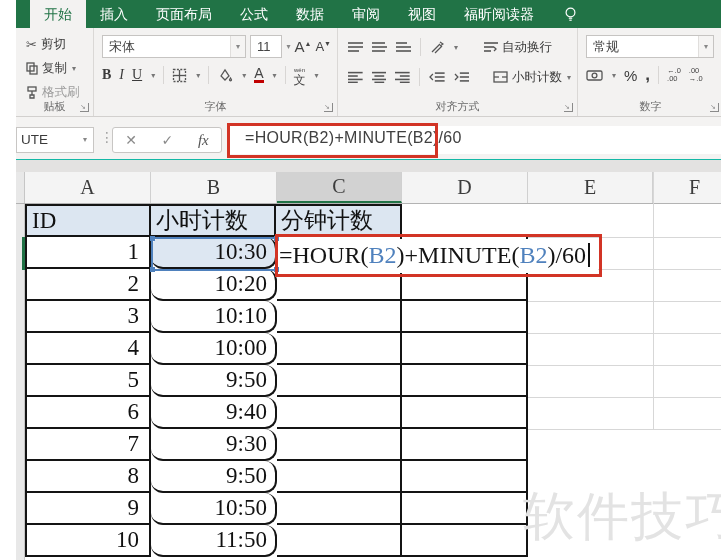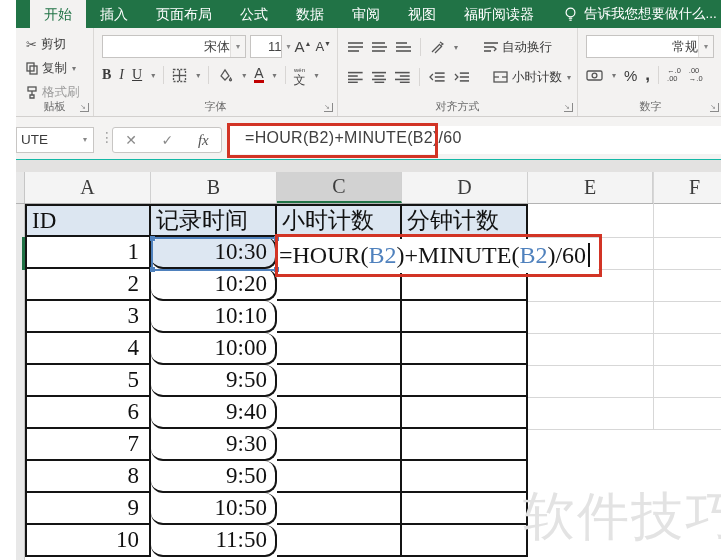--- a/index.html
+++ b/index.html
@@ -15,21 +15,21 @@
   #tellme { display:flex; align-items:center; margin-left:16px; color:#fff; font-size:13.5px; gap:7px; }
 
   
   #ribbon { left:0; top:28px; width:721px; height:89px; background:#f3f2f1; border-bottom:1px solid #d2d0ce; display:flex; }
   .group { position:relative; height:100%; border-right:1px solid #dad8d6; }
   .glabel { position:absolute; bottom:2px; left:0; right:0; text-align:center; font-size:11px; color:#6a6a6a; white-space:nowrap; overflow:hidden;}
   .launcher { position:absolute; bottom:4px; right:4px; width:9px; height:9px; border-right:1.5px solid #8a8a8a; border-bottom:1.5px solid #8a8a8a; font-size:7px; color:#8a8a8a; line-height:7px; }
   .rbtn { font-size:12.5px; color:#3b3b3b; display:flex; align-items:center; gap:4px; white-space:nowrap; }
   .dd { font-size:8px; color:#777; margin-left:1px; }
   .combo { background:#fff; border:1px solid #c6c4c2; height:23px; display:flex; align-items:center; font-size:13px; color:#444; }
-  .combo .cval { flex:1; padding-left:6px; overflow:hidden; white-space:nowrap;text-align:right;}
+  .combo .cval { flex:1; padding-left:6px; overflow:hidden; white-space:nowrap;}
   .combo .carr { width:15px; text-align:center; font-size:8px; color:#888; border-left:1px solid #e0dedc; align-self:stretch; line-height:21px; background:#f5f4f3;}
   svg.ic { display:block; }
   .g-clip { width:78px; padding:8px 0 0 10px; }
   .g-clip .rbtn { margin-bottom:7px; }
   .g-font { width:244px; padding:7px 6px 0 8px; }
   .fontrow2 { display:flex; align-items:center; gap:8px; margin-top:7px; font-size:14px; color:#3b3b3b; }
   .fr { font-family:"Liberation Serif",serif; }
   .vsep { width:1px; height:18px; background:#d8d6d4; }
   .g-align { width:240px; padding:7px 6px 0 10px; }
   .alrow { display:flex; align-items:center; gap:9px; height:24px; }
@@ -98,21 +98,20 @@
         <div class="tab">审阅</div>
         <div class="tab">视图</div>
         <div class="tab">福昕阅读器</div>
       </div>
     <div id="tellme">
       <svg class="ic" width="13" height="15" viewBox="0 0 13 15">
         <circle cx="6.5" cy="5.5" r="4.4" fill="none" stroke="#fff" stroke-width="1.2"></circle>
         <line x1="4.8" y1="11.2" x2="8.2" y2="11.2" stroke="#fff" stroke-width="1.2"></line>
         <line x1="5.3" y1="13.2" x2="7.7" y2="13.2" stroke="#fff" stroke-width="1.2"></line>
       </svg>
-      <span>告诉我您想要做什么...</span>
     </div>
   </div>
 
   <div id="ribbon" class="abs">
 
     <div class="group g-clip">
       <div class="rbtn">
         <span style="font-size:13px;color:#555;">✂</span>
         <span>剪切</span>
       </div>
@@ -331,21 +330,20 @@
       <div class="abs gl-h" style="top: 333px;"></div>
       <div class="abs gl-h" style="top: 365px;"></div>
       <div class="abs gl-h" style="top: 397px;"></div>
       <div class="abs gl-h" style="top: 429px;"></div>
       <div class="abs gl-v" style="left: 637px; top: 172px; height: 258px;"></div>
     </div>
 
   <div id="grid" class="abs">
       <div class="grow" style="height: 33px;">
         <div class="cell tb bt hdr bl" style="width: 126px; line-height: 30px;">ID</div>
-        <div class="cell tb bt hdr" style="width: 126px; line-height: 30px;">记录时间</div>
         <div class="cell tb bt hdr" style="width: 125px; line-height: 30px;">小时计数</div>
         <div class="cell tb bt hdr" style="width: 126px; line-height: 30px;">分钟计数</div>
         <div class="cell" style="width: 125px;"></div>
         <div class="cell" style="width: 84px;"></div>
       </div>
       <div class="grow" style="height: 32px;">
         <div class="cell tb bl num" style="width: 126px; line-height: 30px;">1</div>
         <div class="cell tb tim refbg" style="width: 126px; line-height: 30px;">10:30</div>
         <div class="cell tb" style="width: 125px;"></div>
         <div class="cell tb" style="width: 126px;"></div>

